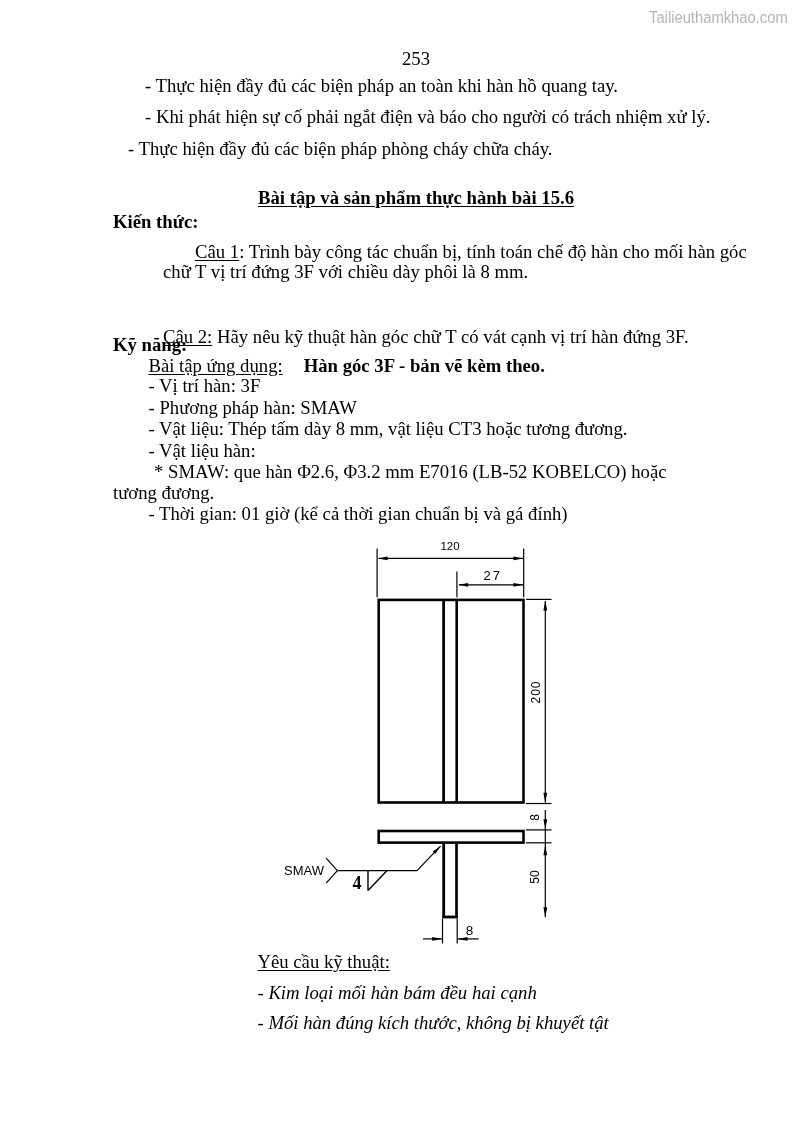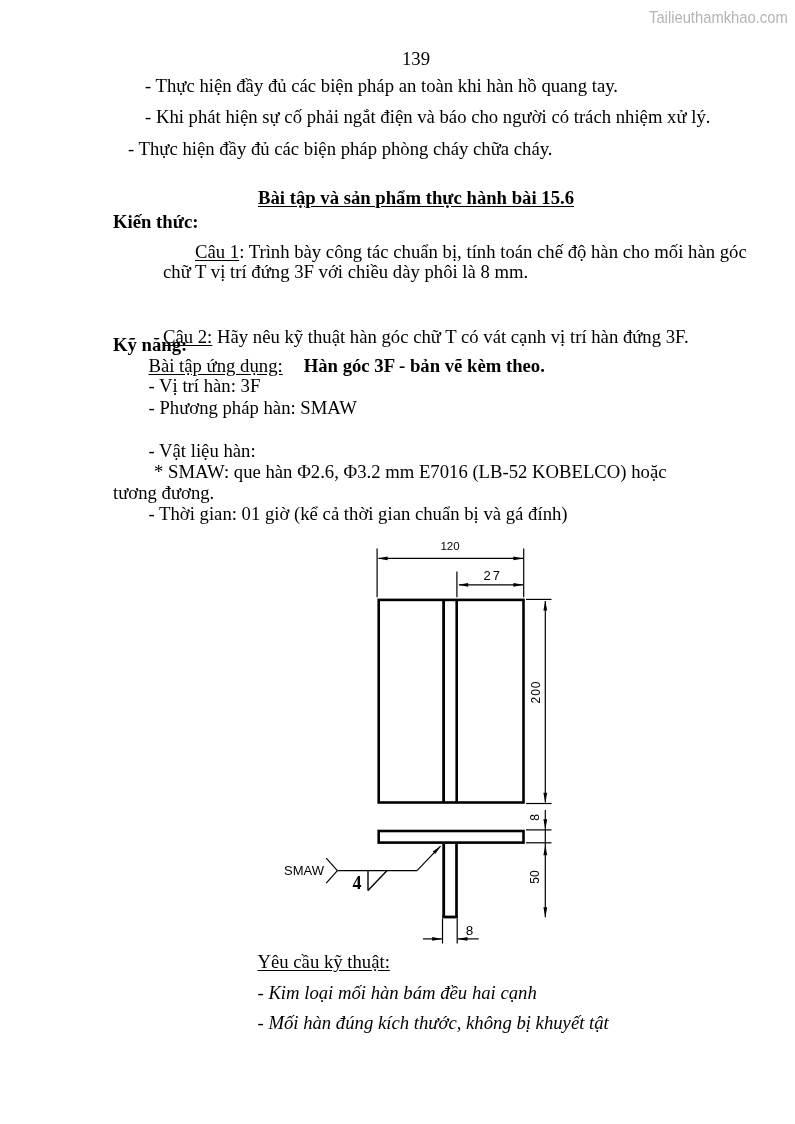--- a/index.html
+++ b/index.html
@@ -18,28 +18,29 @@
 <div class="t" style="left:128px;top:139.7px;">- Thực hiện đầy đủ các biện pháp phòng cháy chữa cháy.</div>
 <div class="t b" style="left:113px;top:212.5px;">Kiến thức:</div>
 <div class="t" style="left:163px;top:242.5px;margin-left:32px;"><u>Câu 1</u>: Trình bày công tác chuẩn bị, tính toán chế độ hàn cho mối hàn góc</div>
 <div class="t" style="left:163px;top:263.3px;">chữ T vị trí đứng 3F với chiều dày phôi là 8 mm.</div>
 <div class="t" style="left:163px;top:293.1px;margin-top:35px;"><u>Câu 2:</u> Hãy nêu kỹ thuật hàn góc chữ T có vát cạnh vị trí hàn đứng 3F.</div>
 <div class="t b" style="left:113px;top:336.3px;">Kỹ năng:</div>
 <div class="t" style="left:148.5px;top:357.0px;"><u>Bài tập ứng dụng:</u></div>
 <div class="t b" style="left:303.7px;top:357.0px;">Hàn góc 3F - bản vẽ kèm theo.</div>
 <div class="t" style="left:148.5px;top:377.3px;">- Vị trí hàn: 3F</div>
 <div class="t" style="left:148.5px;top:398.7px;">- Phương pháp hàn: SMAW</div>
+<div class="t" style="left:148.5px;top:420.1px;">- Vật liệu: Thép tấm dày 8 mm, vật liệu CT3 hoặc tương đương.</div>
 <div class="t" style="left:148.5px;top:441.5px;">- Vật liệu hàn:</div>
 <div class="t" style="left:154px;top:463.0px;">* SMAW: que hàn Φ2.6, Φ3.2 mm E7016 (LB-52 KOBELCO) hoặc</div>
 <div class="t" style="left:113px;top:484.3px;">tương đương.</div>
 <div class="t" style="left:148.5px;top:505.3px;">- Thời gian: 01 giờ (kể cả thời gian chuẩn bị và gá đính)</div>
 <div class="t" style="left:257.5px;top:953.0px;"><u>Yêu cầu kỹ thuật:</u></div>
 <div class="t i" style="left:257.5px;top:983.6px;">- Kim loại mối hàn bám đều hai cạnh</div>
 <div class="t i" style="left:257.5px;top:1014.3px;">- Mối hàn đúng kích thước, không bị khuyết tật</div>
-<div class="t" style="left:113px;width:606px;top:49.5px;text-align:center;">139</div>
+<div class="t" style="left:113px;width:606px;top:49.5px;text-align:center;">253</div>
 <div class="t b" style="left:113px;width:606px;top:188.5px;text-align:center;"><u>Bài tập và sản phẩm thực hành bài 15.6</u></div>
 <div class="logo" style="left:649px;top:10.2px;">Tailieuthamkhao.com</div>
 <svg width="795" height="1124" viewBox="0 0 795 1124" style="position:absolute;left:0;top:0" stroke="#000" fill="#000" font-family="Liberation Sans, sans-serif">
 <rect x="378.7" y="599.9" width="144.8" height="202.6" fill="none" stroke-width="2.6"></rect>
 <line x1="443.6" y1="599" x2="443.6" y2="803" stroke-width="2.8"></line>
 <line x1="456.7" y1="599" x2="456.7" y2="803" stroke-width="2.6"></line>
 <rect x="378.7" y="831.0" width="144.8" height="11.6" fill="none" stroke-width="2.6"></rect>
 <line x1="443.7" y1="843.9" x2="443.7" y2="917.5" stroke-width="2.8"></line>
 <line x1="456.5" y1="843.9" x2="456.5" y2="917.5" stroke-width="2.7"></line>
 <line x1="442.3" y1="917.0" x2="457.8" y2="917.0" stroke-width="2.8"></line>

